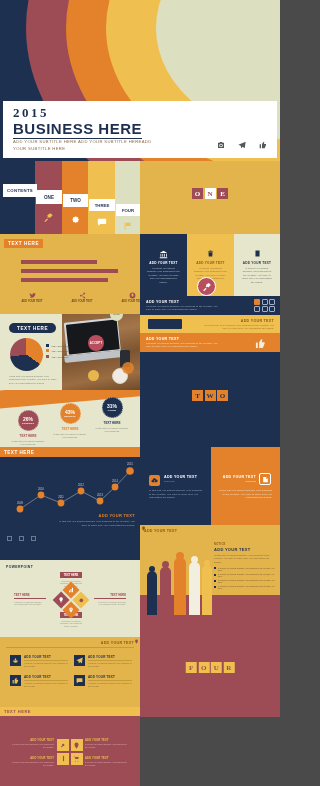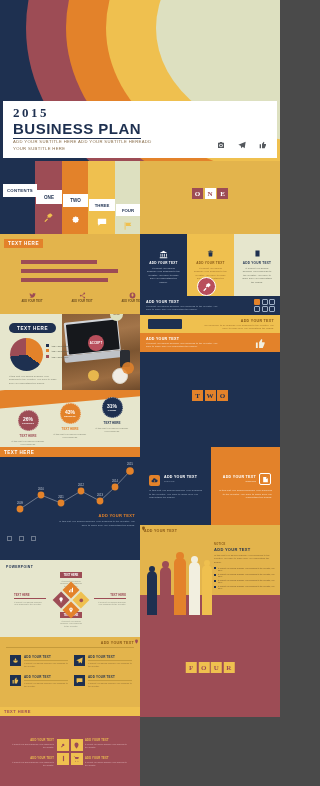--- a/index.html
+++ b/index.html
@@ -47,21 +47,21 @@
 
 <div class="page">
 
   <div class="cover">
     <div class="arc arc1"></div>
     <div class="arc arc2"></div>
     <div class="arc arc3"></div>
     <div class="arc arc4"></div>
     <div class="coverband">
       <div class="cov-year">2015</div>
-      <div class="cov-title">BUSINESS PLAN</div>
+      <div class="cov-title">BUSINESS HERE</div>
       <div class="cov-sub">ADD YOUR SUBTITLE HERE ADD YOUR SUBTITLE HEREADD YOUR SUBTITLE HERE</div>
       <div class="cov-icons">
         <span>
             <svg viewBox="0 0 24 24">
               <path d="M9 3l-1.5 2H3v16h18V5h-4.5L15 3H9zm3 5a5.5 5.5 0 110 11 5.5 5.5 0 010-11zm0 2.2a3.3 3.3 0 100 6.6 3.3 3.3 0 000-6.6z"></path>
             </svg>
           </span>
         <span>
             <svg viewBox="0 0 24 24">
               <path d="M23 2L1 11l7 3 2 8 4-5 6 5 3-20z"></path>

